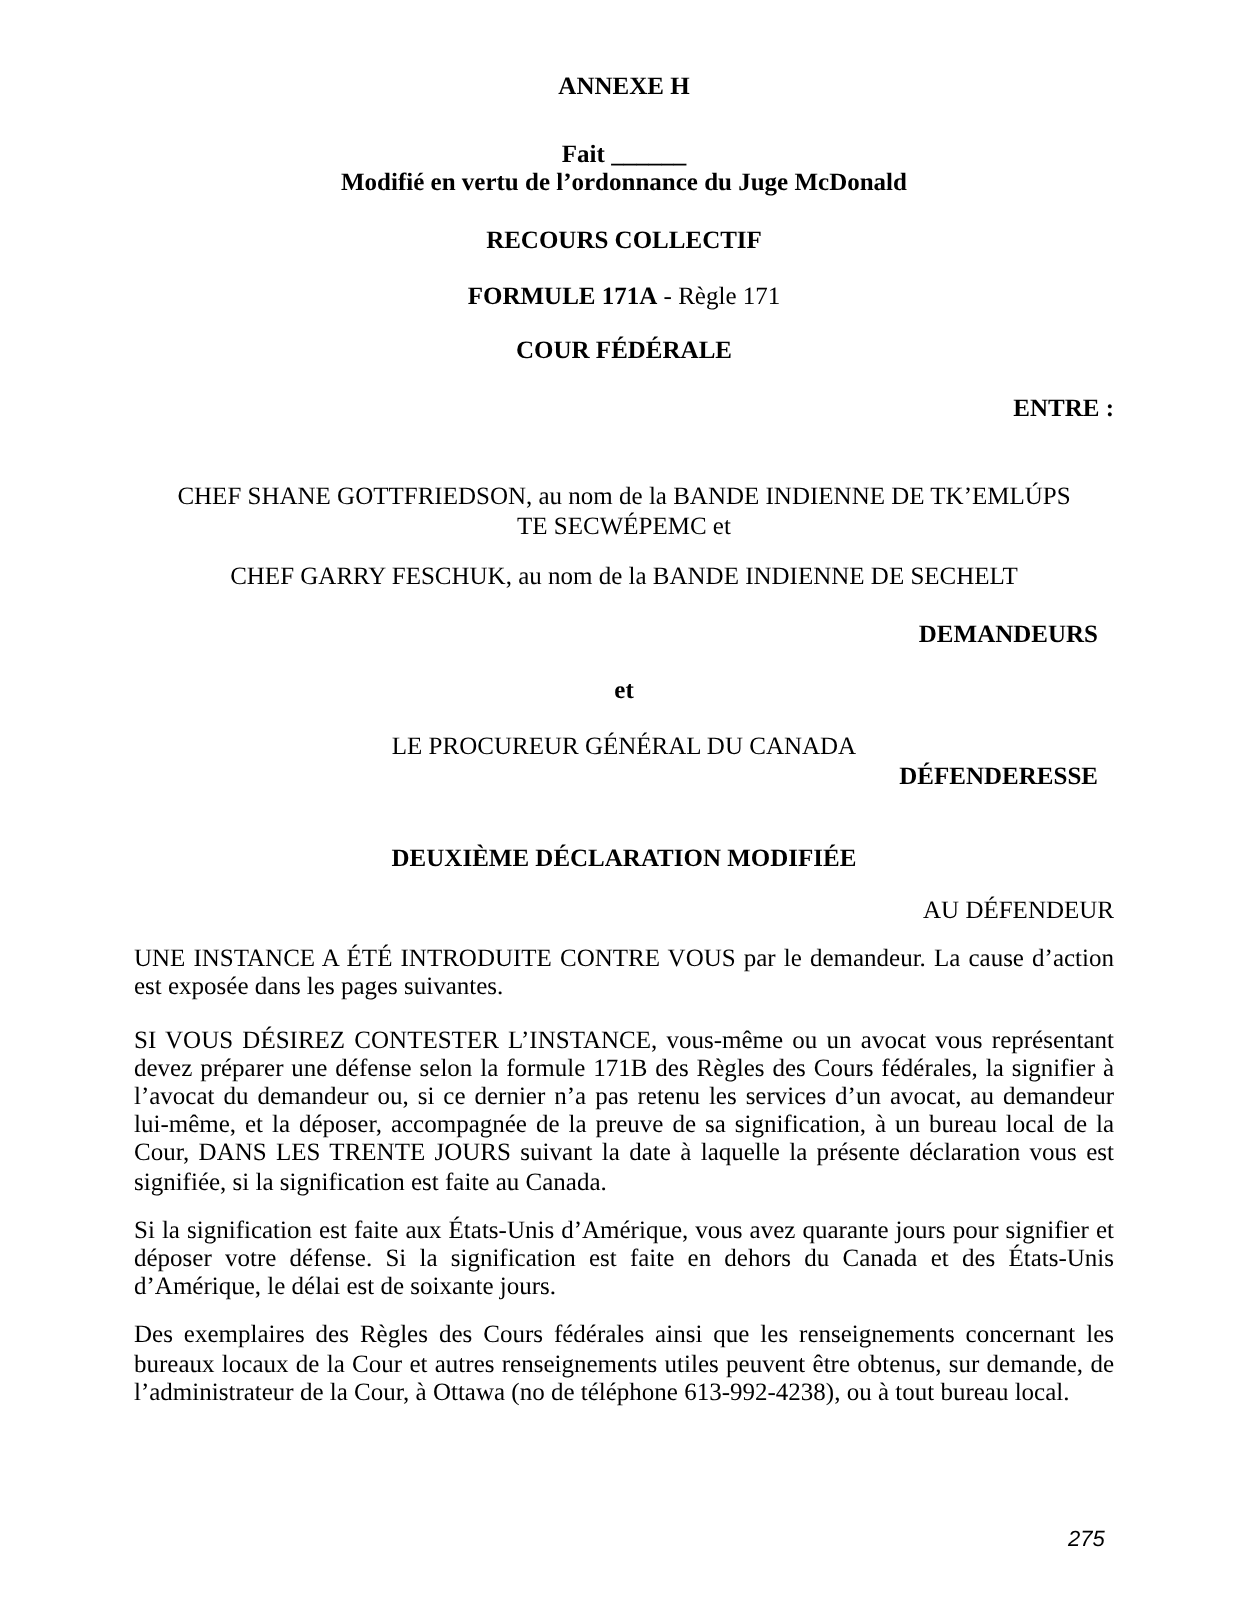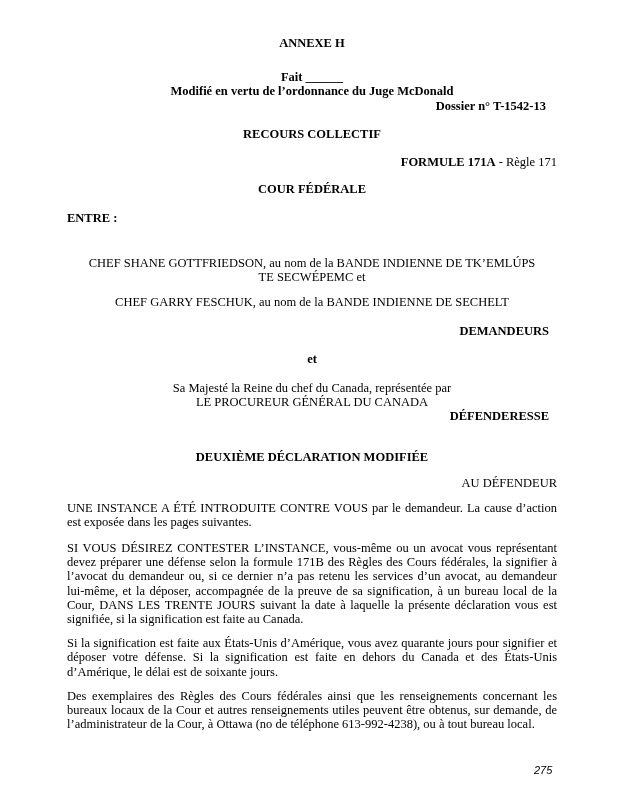--- a/index.html
+++ b/index.html
@@ -26,23 +26,23 @@
   }
   .center { text-align: center; }
   .right  { text-align: right; }
   .just   { text-align: justify; }
   .bold   { font-weight: bold; }
 
   .annex        { margin-top: 36px; }
   .caption3     { margin-top: 20px; }
   .docket       { padding-right: 11px; }
   .recours      { margin-top: 14px; }
-  .formule      { margin-top: 14px; text-align: right; }
+  .formule      { margin-top: 14px; }
   .cour         { margin-top: 13px; }
-  .entre        { margin-top: 15px; }
+  .entre        { margin-top: 15px; text-align: right; }
   .plaintiff1   { margin-top: 30px; }
   .plaintiff2   { margin-top: 11px; }
   .role-right   { padding-right: 8px; }
   .demandeurs   { margin-top: 15px; }
   .et-sep       { margin-top: 14px; }
   .defendant    { margin-top: 14px; }
   .defenderesse { margin-top: 0; }
   .doc-title    { margin-top: 27px; }
   .addressee    { margin-top: 12px; text-align: right; }
   .para         { margin: 0; }
@@ -65,21 +65,20 @@
 <body>
 
 <div class="page">
   <div class="content">
 
     <div class="annex center bold">ANNEXE H</div>
 
     <div class="caption3 bold">
       <div class="center">Fait ______</div>
       <div class="center">Modifié en vertu de l’ordonnance du Juge McDonald</div>
-      <div class="right docket">Dossier n° T-1542-13</div>
     </div>
 
     <div class="recours center bold">RECOURS COLLECTIF</div>
 
     <div class="formule center">
       <span class="bold">FORMULE 171A</span><span> - Règle 171</span>
     </div>
 
     <div class="cour center bold">COUR FÉDÉRALE</div>
 
@@ -90,21 +89,20 @@
       <div>TE SECWÉPEMC et</div>
     </div>
 
     <div class="plaintiff2 center">CHEF GARRY FESCHUK, au nom de la BANDE INDIENNE DE SECHELT</div>
 
     <div class="demandeurs right bold role-right">DEMANDEURS</div>
 
     <div class="et-sep center bold">et</div>
 
     <div class="defendant center">
-      <div>Sa Majesté la Reine du chef du Canada, représentée par</div>
       <div>LE PROCUREUR GÉNÉRAL DU CANADA</div>
     </div>
 
     <div class="defenderesse right bold role-right">DÉFENDERESSE</div>
 
     <div class="doc-title center bold">DEUXIÈME DÉCLARATION MODIFIÉE</div>
 
     <div class="addressee">AU DÉFENDEUR</div>
 
     <p class="para p1 just">UNE INSTANCE A ÉTÉ INTRODUITE CONTRE VOUS par le demandeur. La cause d’action est exposée dans les pages suivantes.</p>

